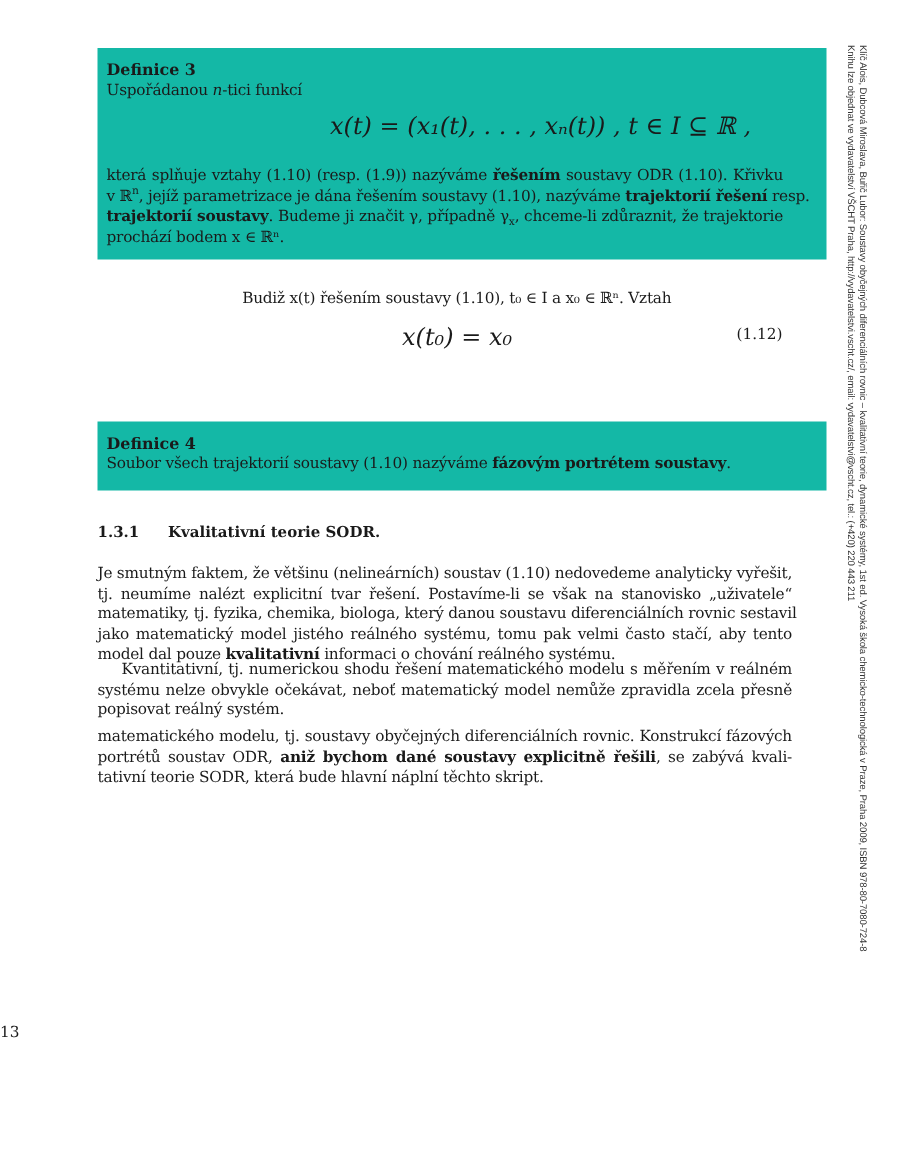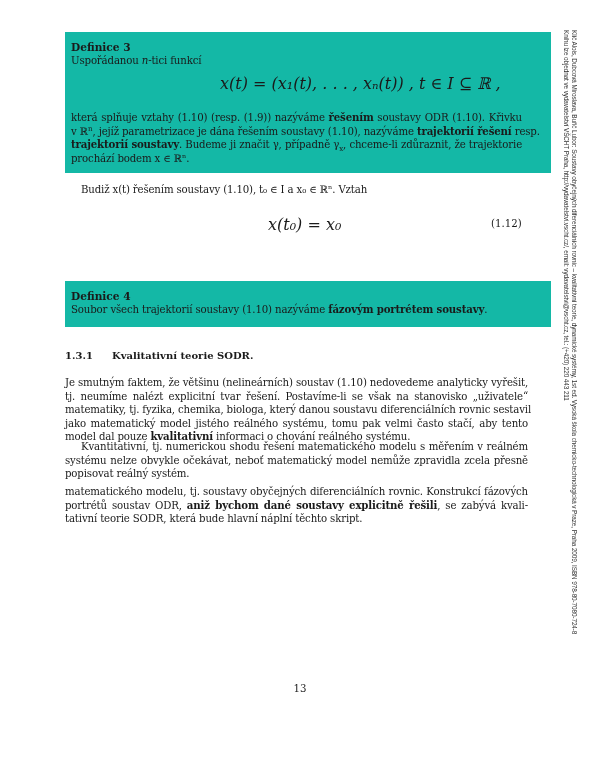--- a/index.html
+++ b/index.html
@@ -69,21 +69,21 @@
       font-weight: bold;
       font-size: 10px;
       line-height: 16px;
       white-space: nowrap;
     }
     .section .num { display: inline-block; width: 47px; }
     .pagenum {
       position: absolute;
       left: 0; width: 600px;
       top: 683px;
-      text-align: center;
+      text-align: left;
       font-size: 10.2px;
     }
     .sidebar {
       position: absolute;
       left: 578px;
       top: 30px;
       transform-origin: 0 0;
       transform: rotate(90deg);
       font-family: "Liberation Sans", "DejaVu Sans", sans-serif;
       font-size: 6.4px;
@@ -106,21 +106,21 @@
     <div class="txt">Uspořádanou <span class="i">n</span>-tici funkcí</div>
     <div class="eq" style="left:155px; top:45px;">x(t) = (x₁(t), . . . , xₙ(t)) ,    t ∈ I ⊆ ℝ ,</div>
     <div class="txt justify" style="position:absolute; left:6px; top:68px; width:451px;margin-top:11px;">
       <span class="line justify-last">která splňuje vztahy (1.10) (resp. (1.9)) nazýváme <b>řešením</b> soustavy ODR (1.10). Křivku</span>
       <span class="line justify-last">v ℝ<sup>n</sup>, jejíž parametrizace je dána řešením soustavy (1.10), nazýváme <b>trajektorií řešení</b> resp.</span>
       <span class="line justify-last"><b>trajektorií soustavy</b>. Budeme ji značit γ, případně γ<sub>x</sub>, chceme-li zdůraznit, že trajektorie</span>
       <span class="line">prochází bodem x ∈ ℝⁿ.</span>
     </div>
   </div>
 
-  <div class="block txt" style="top:183px;">
+  <div class="block txt" style="top:193px;text-align:center;">
     <span class="line indent">Budiž x(t) řešením soustavy (1.10), t₀ ∈ I a x₀ ∈ ℝⁿ. Vztah</span>
   </div>
   <div class="eq" style="left:268px; top:218px;">x(t₀) = x₀</div>
   <div class="eqnum" style="left:491px; top:218px;">(1.12)</div>
 
   <div class="defbox" id="def4">
     <div class="def-title">Definice 4</div>
     <div class="txt"><span>Soubor všech trajektorií soustavy (1.10) nazýváme </span><b>fázovým portrétem soustavy</b><span>.</span></div>
   </div>
 

